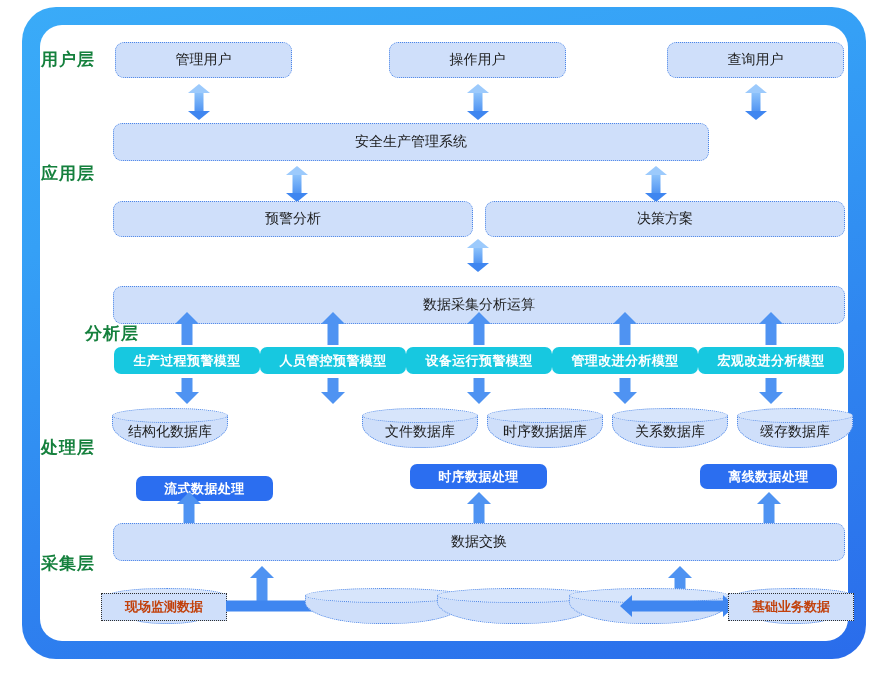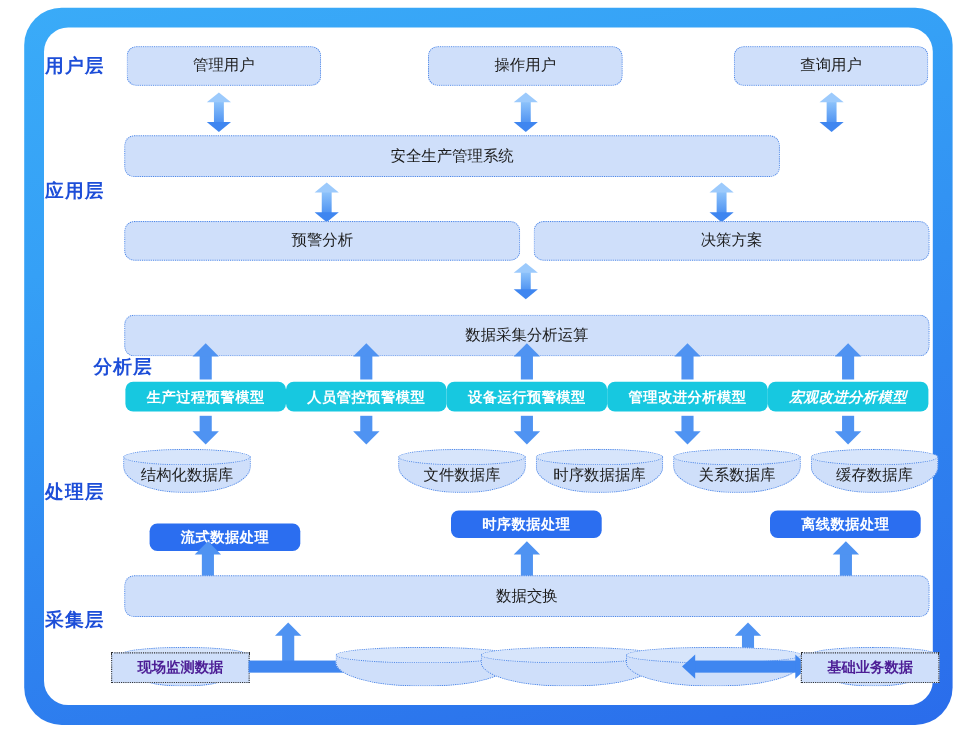--- a/index.html
+++ b/index.html
@@ -19,21 +19,21 @@
     box-sizing:border-box;
   }
   .frame-inner{
     position:absolute;left:18px;top:18px;right:18px;bottom:18px;
     background:#ffffff;border-radius:22px;
   }
 
   
   .layer-label{
     position:absolute;
-    font-size:17px;font-weight:700;color:#1d4ed8;
+    font-size:17px;font-weight:700;color:#15803d;
     letter-spacing:1px;white-space:nowrap;
   }
 
   
   .pbox{
     position:absolute;box-sizing:border-box;
     background:#cfdffa;
     border:1.6px dotted #4c86e8;
     border-radius:9px;
     display:flex;align-items:center;justify-content:center;
@@ -98,21 +98,21 @@
     box-sizing:border-box;background:#d7e5fb;
     border:1.5px dotted #4c86e8;border-radius:50%;
   }
 
   
   .chip{
     position:absolute;box-sizing:border-box;
     background:#cfdffa;
     border:1.4px dotted #2f2f2f;
     display:flex;align-items:center;justify-content:center;
-    font-size:13px;font-weight:700;color:#4c1d95;white-space:nowrap;
+    font-size:13px;font-weight:700;color:#c2410c;white-space:nowrap;
   }
 
   
   .arr{position:absolute;}
   
   .arr-ud .shaft{
     position:absolute;left:50%;transform:translateX(-50%);
     width:9px;top:8px;bottom:8px;
     background:linear-gradient(180deg,#8fc4fb 0%,#4f93f2 100%);
   }
@@ -244,21 +244,21 @@
   </div>
   <div class="arr arr-up" style="left:757px;top:312px;width:28px;height:33px;">
     <div class="shaft"></div>
       <div class="head"></div>
   </div>
 
   <div class="model" style="left:114px;top:347px;width:146px;height:27px;">生产过程预警模型</div>
   <div class="model" style="left:260px;top:347px;width:146px;height:27px;">人员管控预警模型</div>
   <div class="model" style="left:406px;top:347px;width:146px;height:27px;">设备运行预警模型</div>
   <div class="model" style="left:552px;top:347px;width:146px;height:27px;">管理改进分析模型</div>
-  <div class="model" style="left:698px;top:347px;width:146px;height:27px;font-style:italic;">宏观改进分析模型</div>
+  <div class="model" style="left:698px;top:347px;width:146px;height:27px;">宏观改进分析模型</div>
 
   <div class="arr arr-dn" style="left:173px;top:378px;width:28px;height:26px;">
     <div class="shaft"></div>
       <div class="head"></div>
   </div>
   <div class="arr arr-dn" style="left:319px;top:378px;width:28px;height:26px;">
     <div class="shaft"></div>
       <div class="head"></div>
   </div>
   <div class="arr arr-dn" style="left:465px;top:378px;width:28px;height:26px;">

